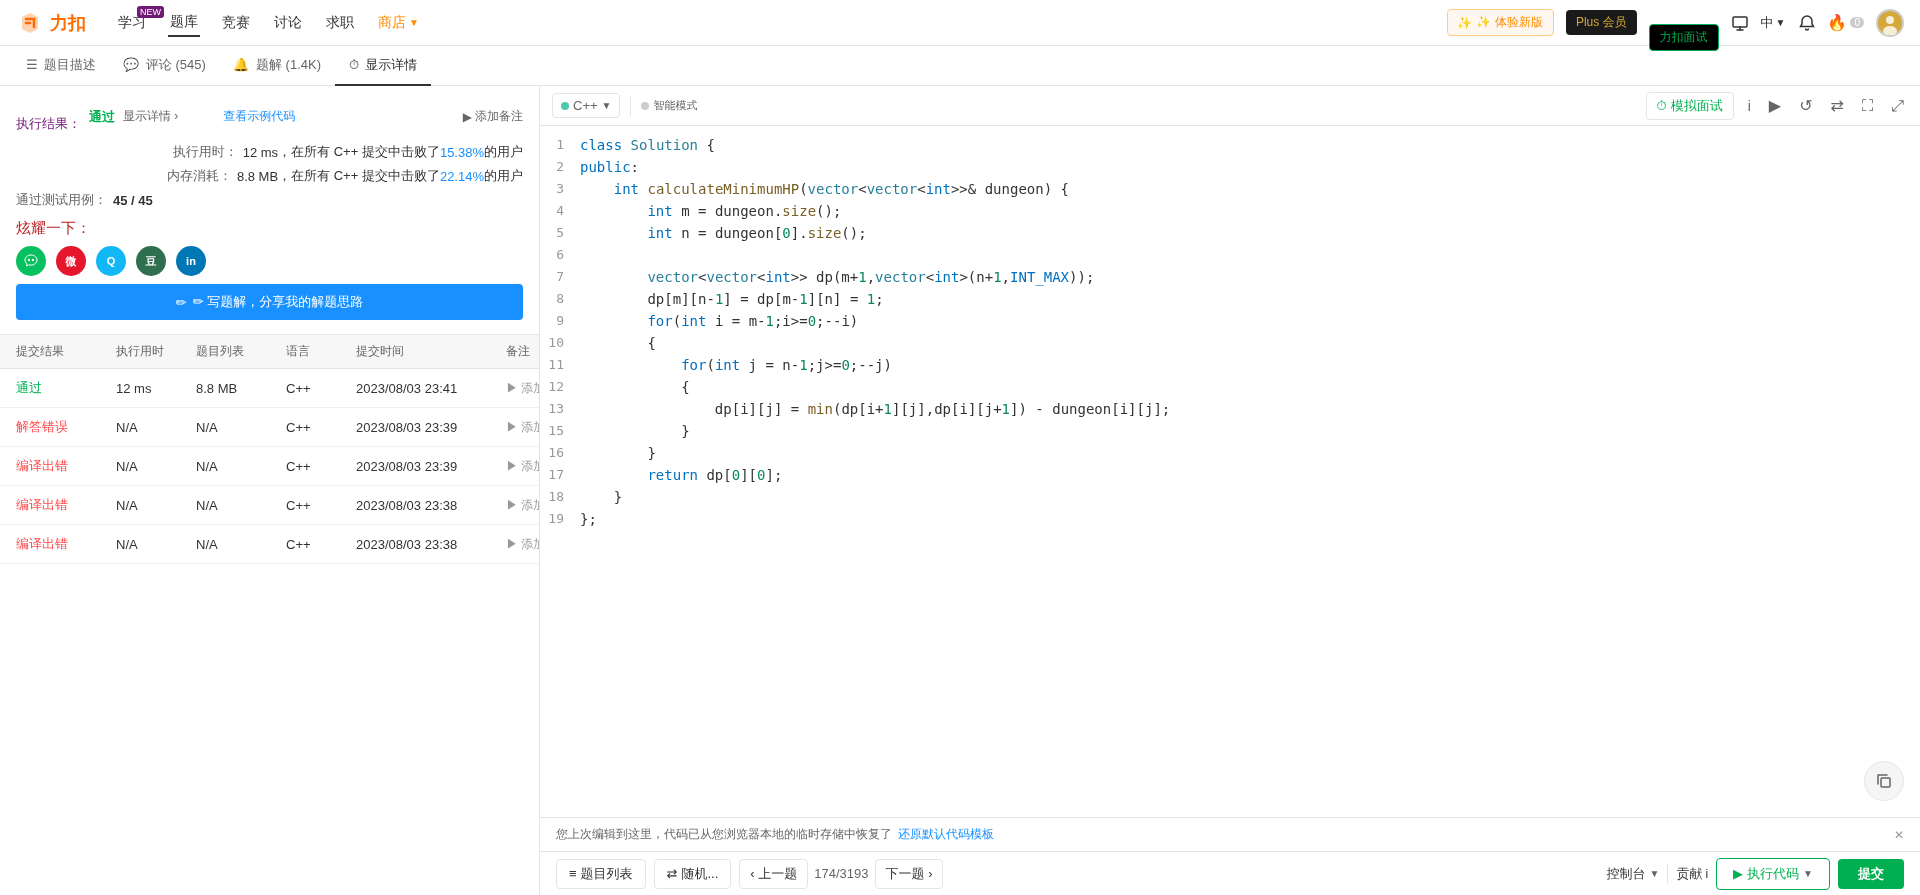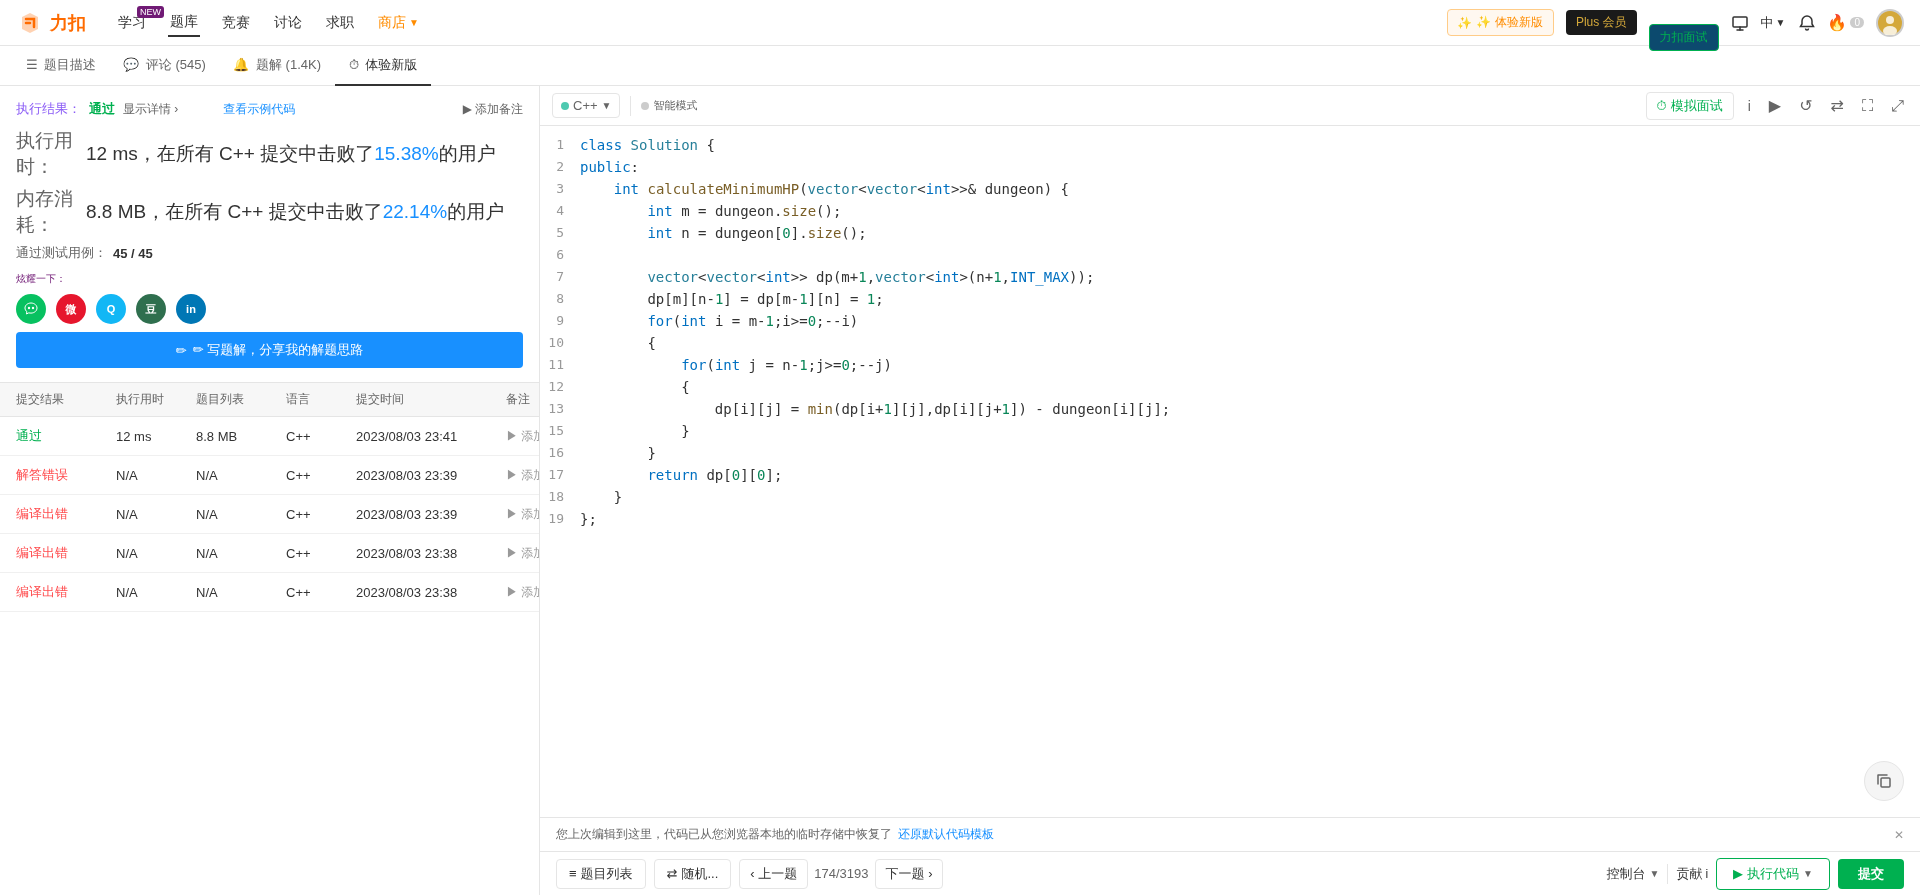--- a/index.html
+++ b/index.html
@@ -13,21 +13,21 @@
     }
     .logo { display: flex; align-items: center; gap: 6px; font-size: 18px; font-weight: bold; color: #ff6b00; margin-right: 10px; }
     .logo-icon { width: 28px; height: 28px; }
     .nav-item { font-size: 14px; color: #333; cursor: pointer; padding: 4px 2px; position: relative; }
     .nav-item.active { color: #333; border-bottom: 2px solid #333; }
     .nav-item.shop { color: #ff8c00; }
     .nav-item .new-badge { background: #701a75; color: #fff; font-size: 9px; padding: 1px 3px; border-radius: 3px; position: absolute; top: -4px; right: -16px; }
     .nav-right { margin-left: auto; display: flex; align-items: center; gap: 12px; }
     .btn-experience { background: #fff8f0; color: #ff8c00; border: 1px solid #ffcc88; border-radius: 4px; padding: 4px 10px; font-size: 12px; cursor: pointer; display: flex; align-items: center; gap: 4px; }
     .btn-plus { background: #1a1a1a; color: #d4a83a; border: none; border-radius: 4px; padding: 4px 10px; font-size: 12px; cursor: pointer; }
-    .btn-interview { color: #00b050; border: 1px solid #00b050; background: #0c4a6e; border-radius: 4px; padding: 4px 10px; font-size: 12px; cursor: pointer; margin-top: 29px; }
+    .btn-interview { color: #00b050; border: 1px solid #00b050; background: #000000; border-radius: 4px; padding: 4px 10px; font-size: 12px; cursor: pointer; margin-top: 29px; }
     .nav-icon-btn { background: none; border: none; cursor: pointer; color: #666; font-size: 16px; display: flex; align-items: center; }
     .lang-selector { display: flex; align-items: center; gap: 2px; color: #333; font-size: 13px; cursor: pointer; }
     .avatar { width: 28px; height: 28px; border-radius: 50%; background: #ccc; overflow: hidden; display: flex; align-items: center; justify-content: center; font-size: 12px; }
     .notification-badge { position: relative; }
     .badge-count { background: #ccc; color: #fff; border-radius: 8px; padding: 0 4px; font-size: 10px; }
 
     
     .second-bar {
       display: flex; align-items: center; height: 40px;
       border-bottom: 1px solid #e5e5e5; padding: 0 12px; gap: 0;
@@ -39,36 +39,36 @@
 
     
     .main-layout { display: flex; height: calc(895px - 46px - 40px); }
 
     
     .left-panel { width: 540px; min-width: 540px; border-right: 1px solid #e5e5e5; display: flex; flex-direction: column; overflow: hidden; }
 
     
     .result-box { padding: 14px 16px; border-bottom: 1px solid #e5e5e5; }
     .result-row { display: flex; align-items: center; gap: 8px; margin-bottom: 10px; }
-    .exec-result-label { color: #8b5cf6; }
+    .exec-result-label { color: #701a75; margin-top: 15px; }
     .result-pass { color: #00b050; font-weight: bold; }
     .result-details-link { color: #666; font-size: 12px; }
     .result-code-link { color: #1890ff; font-size: 12px; cursor: pointer; margin-left: 21px; }
     .add-note-btn { margin-left: auto; color: #666; font-size: 12px; cursor: pointer; display: flex; align-items: center; gap: 3px; }
 
-    .stat-row { display: flex; align-items: center; margin-bottom: 6px; color: #333; font-size: 19px; }
+    .stat-row { display: flex; align-items: center; margin-bottom: 6px; color: #333; font-size: 13px; justify-content: flex-end; }
     .stat-label { color: #666; width: 70px; }
     .stat-value { color: #333; }
     .stat-percent { color: #1890ff; }
 
     .test-cases-row { display: flex; align-items: center; gap: 6px; }
     .test-cases-label { color: #666; }
     .test-cases-value { color: #333; font-weight: bold; }
 
-    .share-label { color: #701a75; font-size: 10px; margin: 10px 0 8px 0; }
+    .share-label { color: #b91c1c; font-size: 15px; margin: 10px 0 8px 0; }
     .social-icons { display: flex; gap: 10px; }
     .social-icon { width: 30px; height: 30px; border-radius: 50%; display: flex; align-items: center; justify-content: center; font-size: 14px; cursor: pointer; }
     .social-wechat { background: #07c160; color: #fff; }
     .social-weibo { background: #e6162d; color: #fff; }
     .social-qq { background: #12b7f5; color: #fff; }
     .social-douban { background: #2f6f4e; color: #fff; }
     .social-linkedin { background: #0077b5; color: #fff; }
 
     .write-solution-btn { width: 100%; background: #1890ff; color: #fff; border: none; border-radius: 4px; padding: 9px; font-size: 13px; cursor: pointer; display: flex; align-items: center; justify-content: center; gap: 6px; margin-top: 8px; }
 
@@ -201,21 +201,21 @@
   <div class="tab-item">
     <span class="tab-icon">💬</span>
     <span>评论 (545)</span>
   </div>
   <div class="tab-item">
     <span class="tab-icon">🔔</span>
     <span>题解 (1.4K)</span>
   </div>
   <div class="tab-item active">
     <span class="tab-icon">⏱</span>
-    <span>体验新版</span>
+    <span>显示详情</span>
   </div>
 </div>
 
 <div class="main-layout">
 
   <div class="left-panel">
 
     <div class="result-box">
       <div class="result-row">
         <span class="exec-result-label">执行结果：</span>

